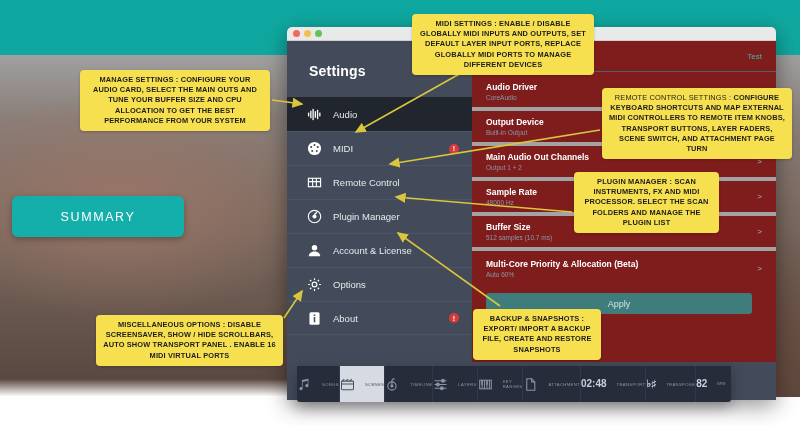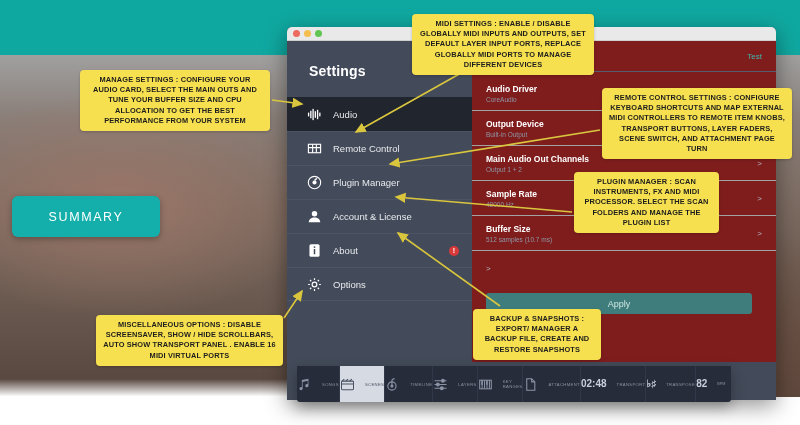--- a/index.html
+++ b/index.html
@@ -82,21 +82,21 @@
   #content-head {
     height: 31px; display: flex; align-items: center; justify-content: space-between;
     padding: 0 14px 0 14px; border-bottom: 1px solid #565d6e;
   }
   #content-title { color: #ffffff; font-size: 11.5px; }
   #test-btn { color: #3fb7ad; font-size: 8px; }
   #rows { padding-top: 4px; }
   .srow {
     height: 35px; padding: 0 14px 0 14px;
     display: flex; align-items: center; justify-content: space-between;
-    border-bottom: 1px solid #a3a3a3;
+    border-bottom: 4px solid #a3a3a3;
   }
   .srow:last-of-type { border-bottom: none; }
   .srow-txt { display: flex; flex-direction: column; gap: 2px; }
   .srow-label { color: #ffffff; font-size: 8.5px; font-weight: bold; }
   .srow-value { color: #8e96a6; font-size: 6.5px; }
   .chev { color: #b4bac6; font-size: 8px; }
   #apply-btn {
     margin: 7px 24px 0 14px; height: 21px; border-radius: 3px;
     background: #3e7d7b; color: #cfe6e4; font-size: 9px;
     display: flex; align-items: center; justify-content: center;
@@ -127,21 +127,21 @@
   .tb-item.settings .tb-lab { color: #3e4657; }
   .tb-badge {
     position: absolute; top: 5px; left: 50%; margin-left: 3px;
     width: 9px; height: 9px; border-radius: 50%; background: #d8363f;
     color: #fff; font-size: 6px; font-weight: bold;
     display: flex; align-items: center; justify-content: center; line-height: 1;
   }
 
   
   #summary-pill {
-    position: absolute; left: 12px; top: 196px; width: 148px; height: 41px;
+    position: absolute; left: 12px; top: 196px; width: 172px; height: 41px;
     background: #14afab; border-radius: 6px;
     display: flex; align-items: center; justify-content: center;
     color: #ffffff; font-size: 12.5px; letter-spacing: 1.6px;
     box-shadow: 0 2px 6px rgba(0,0,0,0.3);
   }
 
   
   .callout {
     position: absolute; background: #f7e050; border-radius: 4px;
     color: #1d1d1d; font-size: 7.4px; line-height: 1.38;
@@ -194,20 +194,34 @@
                 <rect x="3.4" y="4" width="1.4" height="8"></rect>
                 <rect x="5.8" y="2" width="1.4" height="12"></rect>
                 <rect x="8.2" y="4.5" width="1.4" height="7"></rect>
                 <rect x="10.6" y="3" width="1.4" height="10"></rect>
                 <rect x="13" y="6" width="1.4" height="4"></rect>
               </svg>
             </span>
           <span>Audio</span>
         </div>
 
+        <div class="side-item">
+          <span class="side-ico">
+              <svg viewBox="0 0 16 16" fill="currentColor">
+                <circle cx="8" cy="8" r="7"></circle>
+                <circle cx="8" cy="4.2" r="1.1" fill="#434a59"></circle>
+                <circle cx="4.5" cy="6.5" r="1.1" fill="#434a59"></circle>
+                <circle cx="11.5" cy="6.5" r="1.1" fill="#434a59"></circle>
+                <circle cx="5.6" cy="10.6" r="1.1" fill="#434a59"></circle>
+                <circle cx="10.4" cy="10.6" r="1.1" fill="#434a59"></circle>
+              </svg>
+            </span>
+          <span>MIDI</span>
+          <span class="warn-dot">!</span>
+        </div>
 
         <div class="side-item">
           <span class="side-ico">
               <svg viewBox="0 0 16 16" fill="none" stroke="currentColor" stroke-width="1.2">
                 <rect x="1.5" y="3.5" width="13" height="9"></rect>
                 <line x1="1.5" y1="7" x2="14.5" y2="7"></line>
                 <line x1="6" y1="3.5" x2="6" y2="12.5"></line>
                 <line x1="10" y1="3.5" x2="10" y2="12.5"></line>
               </svg>
             </span>
@@ -231,38 +245,38 @@
               <svg viewBox="0 0 16 16" fill="currentColor">
                 <circle cx="8" cy="5" r="2.9"></circle>
                 <path d="M1.9 14.2c0-3.3 2.7-5.2 6.1-5.2s6.1 1.9 6.1 5.2z"></path>
               </svg>
             </span>
           <span>Account &amp; License</span>
         </div>
 
         <div class="side-item">
           <span class="side-ico">
+              <svg viewBox="0 0 16 16" fill="none" stroke="currentColor" stroke-width="1.25">
+                <circle cx="8" cy="8" r="2.5"></circle>
+                <path d="M8 1.2v1.9M8 12.9v1.9M1.2 8h1.9M12.9 8h1.9M3.2 3.2l1.35 1.35M11.45 11.45l1.35 1.35M12.8 3.2l-1.35 1.35M4.55 11.45L3.2 12.8"></path>
+              </svg>
+            </span>
+          <span>Options</span>
+        </div>
+
+        <div class="side-item">
+          <span class="side-ico">
               <svg viewBox="0 0 16 16" fill="currentColor">
                 <rect x="2.6" y="1.4" width="10.8" height="13.2" rx="1.6"></rect>
                 <rect x="7.2" y="3.6" width="1.6" height="1.6" fill="#434a59"></rect>
                 <rect x="7.2" y="6.4" width="1.6" height="5.6" fill="#434a59"></rect>
               </svg>
             </span>
           <span>About</span>
           <span class="warn-dot">!</span>
-        </div>
-
-        <div class="side-item">
-          <span class="side-ico">
-              <svg viewBox="0 0 16 16" fill="none" stroke="currentColor" stroke-width="1.25">
-                <circle cx="8" cy="8" r="2.5"></circle>
-                <path d="M8 1.2v1.9M8 12.9v1.9M1.2 8h1.9M12.9 8h1.9M3.2 3.2l1.35 1.35M11.45 11.45l1.35 1.35M12.8 3.2l-1.35 1.35M4.55 11.45L3.2 12.8"></path>
-              </svg>
-            </span>
-          <span>Options</span>
         </div>
 
       </div>
     </div>
 
     <div id="content">
       <div id="content-head">
         <span id="content-title">Audio</span>
         <span id="test-btn">Test</span>
       </div>
@@ -303,20 +317,24 @@
 
         <div class="srow">
           <span class="srow-txt">
             <span class="srow-label">Buffer Size</span>
             <span class="srow-value">512 samples (10.7 ms)</span>
           </span>
           <span class="chev">&gt;</span>
         </div>
 
         <div class="srow">
+          <span class="srow-txt">
+            <span class="srow-label">Multi-Core Priority &amp; Allocation (Beta)</span>
+            <span class="srow-value">Auto 60%</span>
+          </span>
           <span class="chev">&gt;</span>
         </div>
 
       </div>
 
       <div id="apply-btn">
         <span>Apply</span>
       </div>
     </div>
 
@@ -462,27 +480,27 @@
 
 <div class="callout" id="co-audio">
   <span style="font-weight: 700;">MANAGE SETTINGS :</span>
   <span style="font-weight: 600;"> CONFIGURE YOUR AUDIO CARD, SELECT THE MAIN OUTS AND TUNE YOUR BUFFER SIZE AND CPU ALLOCATION TO GET THE BEST PERFORMANCE FROM YOUR SYSTEM</span>
 </div>
 <div class="callout" id="co-midi">
   <span style="font-weight: 700;">MIDI SETTINGS :</span>
   <span style="font-weight: 600;"> ENABLE / DISABLE GLOBALLY MIDI INPUTS AND OUTPUTS, SET DEFAULT LAYER INPUT PORTS, REPLACE GLOBALLY MIDI PORTS TO MANAGE DIFFERENT DEVICES</span>
 </div>
 <div class="callout" id="co-remote">
-  <span style="font-weight: 700;">REMOTE CONTROL SETTINGS :</span>
+  <span style="font-weight: 400;">REMOTE CONTROL SETTINGS :</span>
   <span style="font-weight: 600;"> CONFIGURE KEYBOARD SHORTCUTS AND MAP EXTERNAL MIDI CONTROLLERS TO REMOTE ITEM KNOBS, TRANSPORT BUTTONS, LAYER FADERS, SCENE SWITCH, AND ATTACHMENT PAGE TURN</span>
 </div>
 <div class="callout" id="co-plugin">
   <span style="font-weight: 700;">PLUGIN MANAGER :</span>
   <span style="font-weight: 600;"> SCAN INSTRUMENTS, FX AND MIDI PROCESSOR. SELECT THE SCAN FOLDERS AND MANAGE THE PLUGIN LIST</span>
 </div>
 <div class="callout" id="co-backup">
   <span style="font-weight: 700;">BACKUP &amp; SNAPSHOTS :</span>
-  <span style="font-weight: 600;"> EXPORT/ MANAGER A BACKUP FILE, CREATE AND RESTORE SNAPSHOTS</span>
+  <span style="font-weight: 600;"> EXPORT/ IMPORT A BACKUP FILE, CREATE AND RESTORE SNAPSHOTS</span>
 </div>
 <div class="callout" id="co-misc">
   <span style="font-weight: 700;">MISCELLANEOUS OPTIONS :</span>
   <span style="font-weight: 600;"> DISABLE SCREENSAVER, SHOW / HIDE SCROLLBARS, AUTO SHOW TRANSPORT PANEL . ENABLE 16 MIDI VIRTUAL PORTS</span>
 </div>
 
 </body></html>

